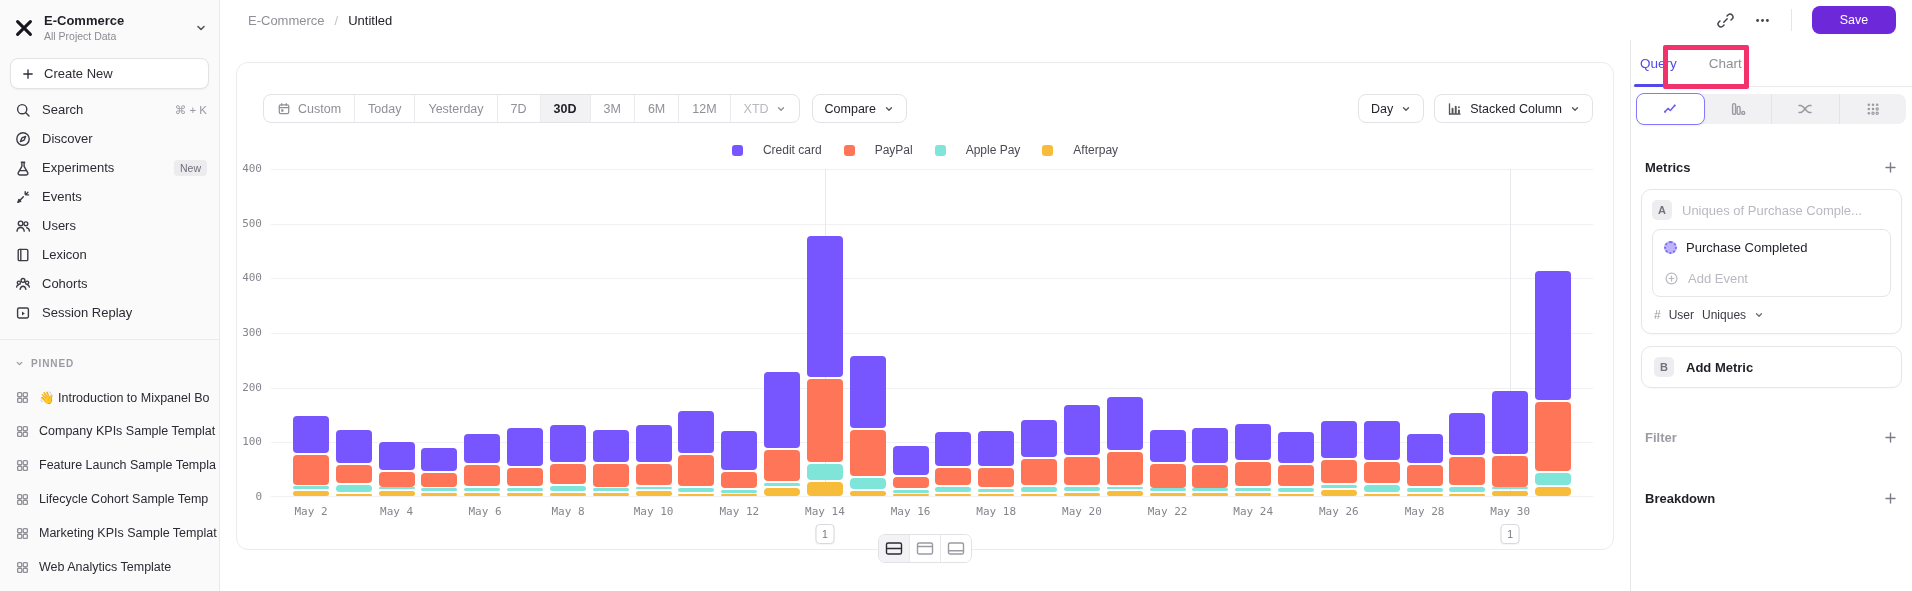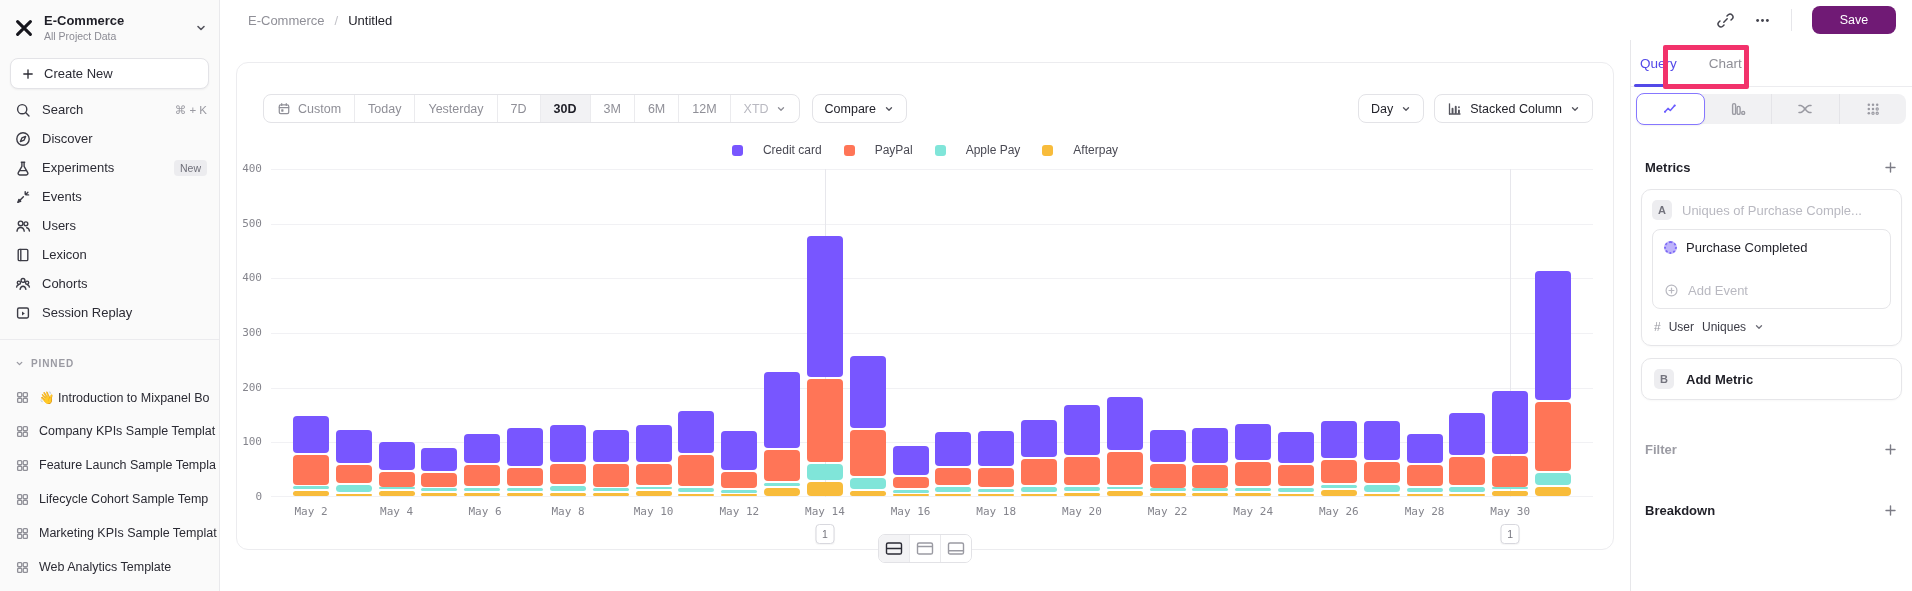--- a/index.html
+++ b/index.html
@@ -36,21 +36,21 @@
 
   
   .topbar{position:absolute;left:220px;right:0;top:0;height:40px;display:flex;align-items:center;
           padding:0 16px 0 28px;box-sizing:border-box;}
   .crumb-project{font-size:13px;color:#8f8f97;cursor:pointer;}
   .crumb-sep{margin:0 10px;color:#c2c2c8;font-size:13px;}
   .crumb-current{font-size:13px;color:#23232b;font-weight:500;}
   .topbar-right{margin-left:auto;display:flex;align-items:center;gap:20px;}
   .tb-icon{color:#43434d;cursor:pointer;}
   .tb-divider{width:1px;height:22px;background:#e6e6ea;}
-  .save-btn{width:84px;height:28px;background:#701a75;color:#fff;font-size:12.5px;font-weight:500;
+  .save-btn{width:84px;height:28px;background:#6d28d9;color:#fff;font-size:12.5px;font-weight:500;
             border-radius:8px;display:flex;align-items:center;justify-content:center;cursor:pointer;}
 
   
   .main-card{position:absolute;left:236px;top:62px;width:1378px;height:488px;border:1px solid #ececef;
              border-radius:12px;background:#fff;box-sizing:border-box;}
   .controls-row{position:absolute;top:31px;left:26px;right:20px;display:flex;align-items:center;}
   .controls-left{display:flex;gap:12px;align-items:center;}
   .controls-right{margin-left:auto;display:flex;gap:10px;}
   .seg{display:flex;border:1px solid #e3e3e7;border-radius:8px;height:29px;box-sizing:border-box;
        overflow:hidden;background:#fff;}
@@ -114,21 +114,21 @@
            box-shadow:0 1px 2px rgba(0,0,0,.03);}
   .badge-letter{min-width:20px;height:20px;background:#ededf0;border-radius:5px;color:#73737d;
                 font-size:11px;font-weight:600;display:flex;align-items:center;justify-content:center;
                 padding:0 4px;box-sizing:border-box;flex:none;}
   .metric-row-a{display:flex;align-items:center;gap:10px;font-size:13px;color:#b9b9c1;}
   .event-card{margin-top:9px;border:1px solid #e6e6e9;border-radius:8px;padding:10px 11px;}
   .event-row{display:flex;align-items:center;gap:9px;font-size:13px;color:#1f1f27;font-weight:500;
              cursor:pointer;}
   .event-dot{width:13px;height:13px;border-radius:50%;background:#beb3fb;border:2px dotted #7b68f5;
              box-sizing:border-box;flex:none;}
-  .addevent-row{display:flex;align-items:center;gap:9px;font-size:13px;color:#b9b9c1;margin-top:28px;
+  .addevent-row{display:flex;align-items:center;gap:9px;font-size:13px;color:#b9b9c1;margin-top:16px;
                 cursor:pointer;}
   .addevent-row .icn{color:#b9b9c1;}
   .measure-row{display:flex;align-items:center;gap:8px;margin:11px 2px 1px;font-size:12px;color:#3a3a44;
                cursor:pointer;}
   .measure-hash{color:#9a9aa2;}
   .metric-b-card{display:flex;align-items:center;gap:12px;font-size:13px;font-weight:600;color:#1f1f27;
                  cursor:pointer;}
   .breakdown-card{display:flex;align-items:center;gap:10px;padding:8px 11px;margin:16px 10px 0;
                   border:1px solid #e6e6e9;border-radius:10px;box-shadow:0 1px 2px rgba(0,0,0,.03);}
   .breakdown-label{flex:1;font-size:13px;font-weight:500;color:#1f1f27;}

